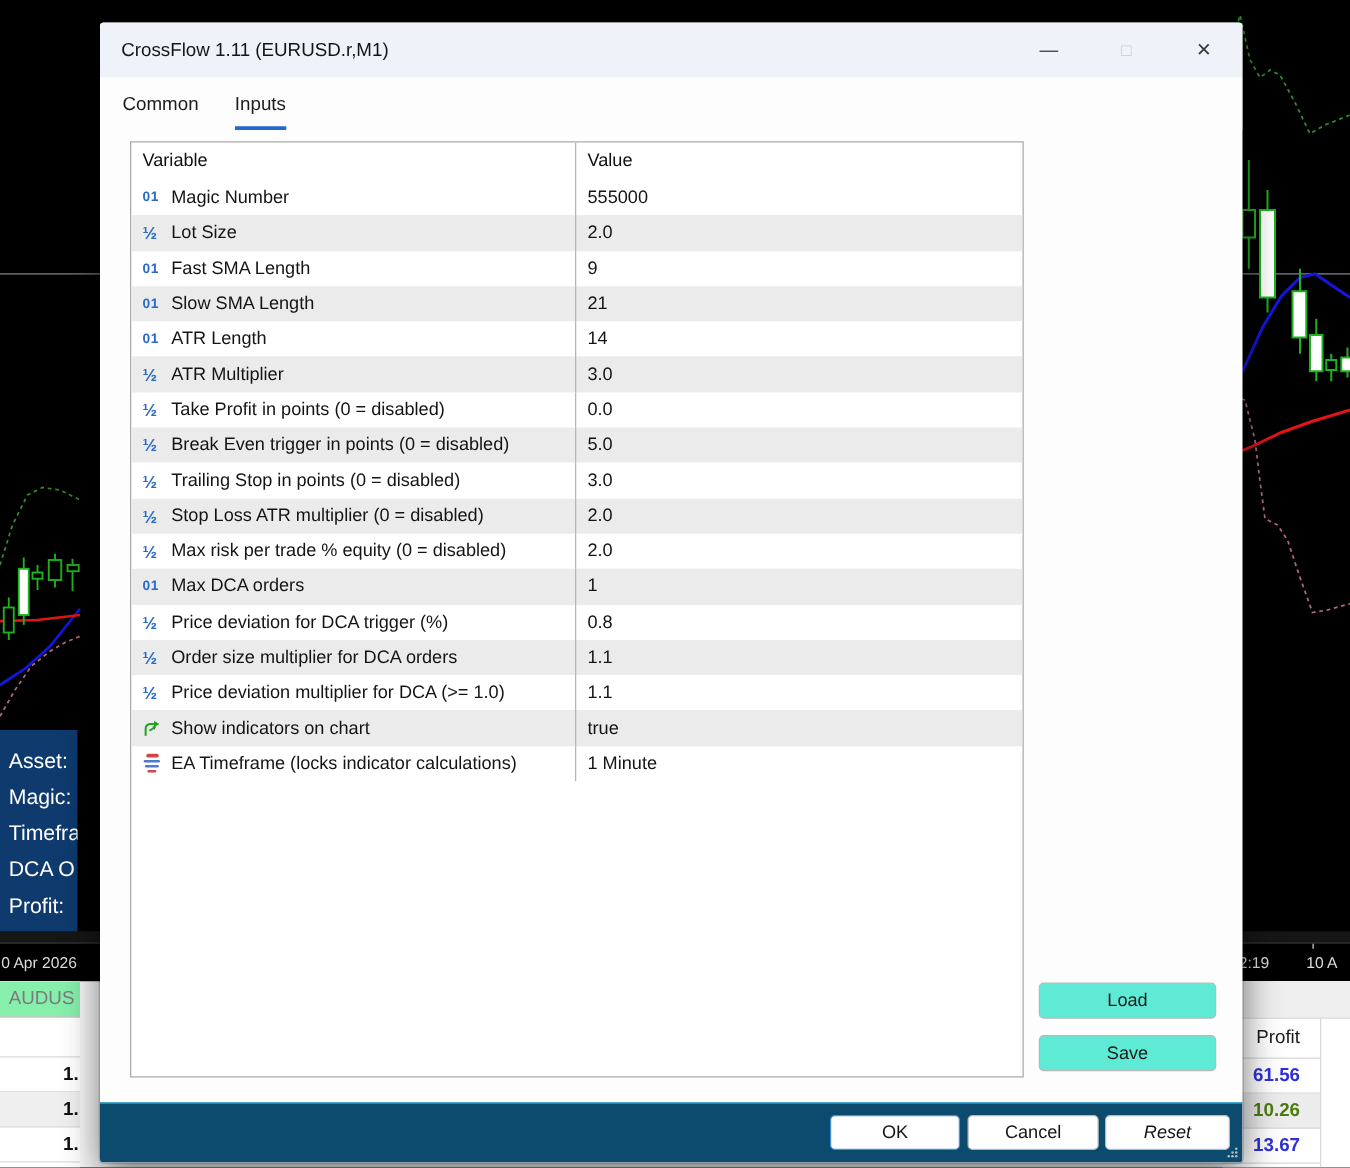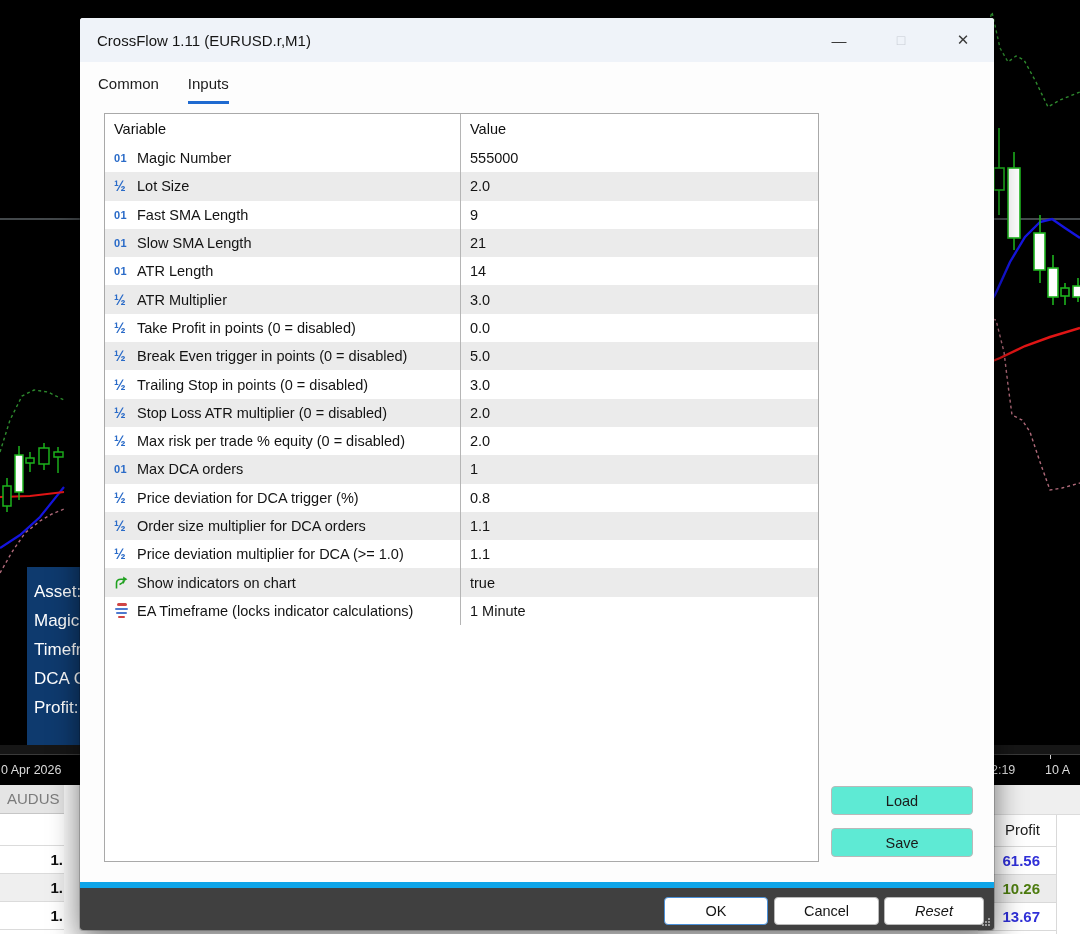--- a/index.html
+++ b/index.html
@@ -2,35 +2,35 @@
 <html><head>
 <meta charset="utf-8">
 <style>
   * { margin:0; padding:0; box-sizing:border-box; }
   html,body { width:1080px; height:934px; overflow:hidden; background:#000;
     font-family:"Liberation Sans", sans-serif; }
   .screen { position:relative; width:1080px; height:934px; }
 
   
   .chart-svg { position:absolute; left:0; top:0; }
-  .info-panel { position:absolute; left:0; top:567px; width:62px; height:186px;
+  .info-panel { position:absolute; left:0; top:584px; width:62px; height:186px;
     background:#0e3a6e; color:#fff; font-size:17px; line-height:29px;
-    padding:10px 0 0 7px; overflow:hidden; white-space:nowrap;margin-left:27px; }
+    padding:10px 0 0 7px; overflow:hidden; white-space:nowrap; }
   .splitter { position:absolute; left:0; top:745px; width:1080px; height:10px; background:#161616; border-bottom:1px solid #3a3a3a; }
   .time-axis { position:absolute; left:0; top:755px; width:1080px; height:30px; background:#000;
     color:#dcdcdc; font-size:12.5px; }
   .time-axis span { position:absolute; top:8px; white-space:nowrap; }
   .t-date { left:1px; } .t-time1 { left:984px; } .t-time2 { left:1045px; }
   .tick { position:absolute; top:0; width:1px; height:4px; background:#cfcfcf; }
   .tick1 { left:978px; } .tick2 { left:1050px; }
 
   .bottom-zone { position:absolute; left:0; top:785px; width:1080px; height:149px; background:#fafafa; }
 
   .bl-table { position:absolute; left:0; top:785px; width:64px; height:149px; background:#fff; overflow:hidden; }
-  .bl-head { height:29px; background:#e5e5e5; border-bottom:1px solid #c6c6c6;
+  .bl-head { height:29px; background:#86efac; border-bottom:1px solid #c6c6c6;
     color:#7b7b7b; font-size:15px; line-height:28px; padding-left:7px; white-space:nowrap; }
   .bl-gap { height:32px; border-bottom:1px solid #dbdbdb; }
   .bl-row { height:28px; font-size:15px; font-weight:600; color:#111; text-align:right;
     line-height:27px; padding-right:1px; border-bottom:1px solid #dbdbdb; overflow:hidden; }
   .bl-row.alt { background:#efefef; }
 
   .br-table { position:absolute; left:978px; top:785px; width:102px; height:149px; background:#fff; overflow:hidden; }
   .br-band { height:30px; background:#efefef; border-bottom:1px solid #dcdcdc; }
   .pr-col { position:absolute; left:0; top:30px; width:79px; height:119px; border-right:1px solid #d9d9d9; }
   .pr-head { height:32px; font-size:15px; color:#1c1c1c; text-align:right; line-height:30px;
@@ -69,22 +69,22 @@
   .ic-int { color:#2a6bc8; font-size:11px; font-weight:bold; letter-spacing:.5px; }
   .ic-dbl { color:#2a6bc8; font-size:14px; font-weight:bold; }
   .enum-stack { display:inline-flex; flex-direction:column; gap:1.5px; align-items:center; width:15px; }
   .enum-stack i { display:block; height:2.6px; border-radius:2px; }
 
   .side-btn { position:absolute; left:751px; width:142px; height:29px; background:#5eead4;
     border:1px solid #b9b9b9; border-radius:4px; font-size:14.5px; color:#1b1b1b;
     display:flex; align-items:center; justify-content:center; }
   .btn-load { top:768px; } .btn-save { top:810px; }
 
-  .footer { position:absolute; left:0; bottom:0; width:100%; height:48px; background:#404040;
-    border-top:6px solid #0ea5e9; }
+  .footer { position:absolute; left:0; bottom:0; width:100%; height:48px; background:#0c4a6e;
+    border-top:1px solid #0ea5e9; }
   .f-btn { position:absolute; top:9px; height:28px; background:#fff; border:1px solid #b9b9b9;
     border-radius:4px; font-size:14.5px; color:#151515; display:flex; align-items:center; justify-content:center; }
   .btn-ok { left:584px; width:104px; border-color:#4a90d9; }
   .btn-cancel { left:694px; width:105px; }
   .btn-reset { left:804px; width:100px;font-style:italic; }
   .grip { position:absolute; right:3px; bottom:3px; }
 </style>
 </head>
 <body>
 

